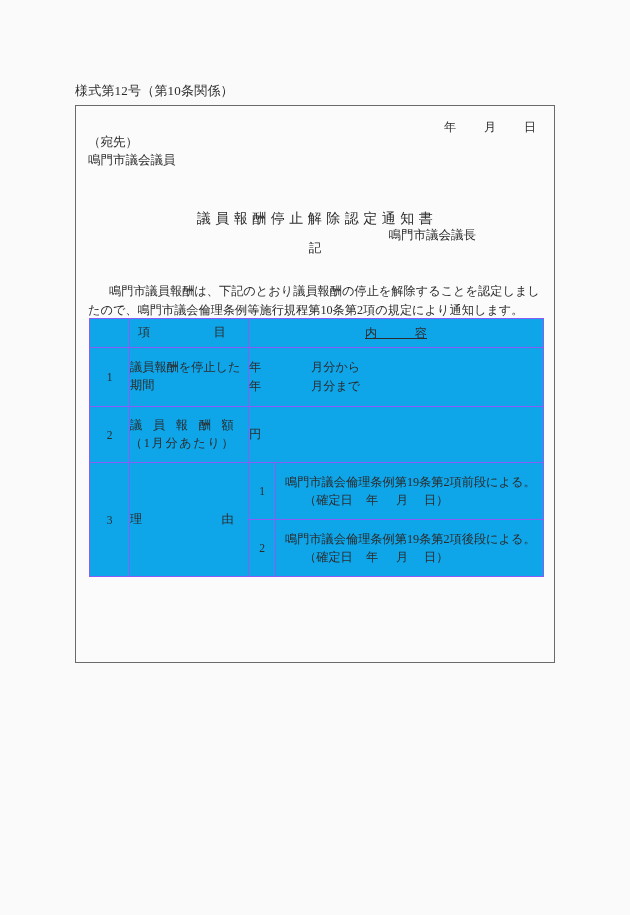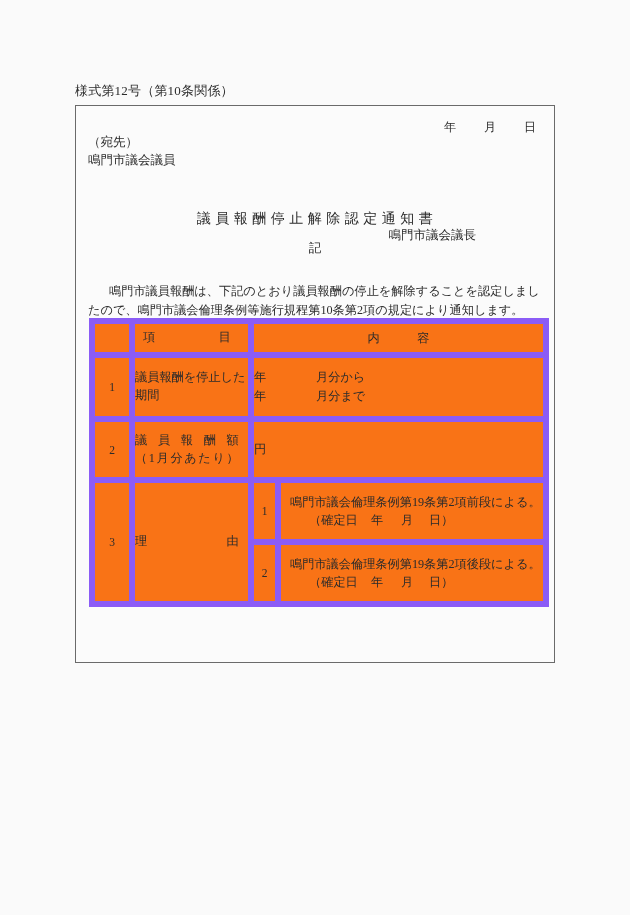--- a/index.html
+++ b/index.html
@@ -115,24 +115,24 @@
   table.form-table {
     position: absolute;
     left: 13px;
     top: 212px;
     width: 454px;
     border-collapse: collapse;
     table-layout: fixed;
     font-size: 12.2px;
   }
   table.form-table td {
-    border: 6px solid #8b5cf6;
+    border: 1px solid #8b5cf6;
     padding: 0;
     vertical-align: middle;
-    background: #f97316;
+    background: #0ea5e9;
   }
 
   .col-no     { width: 40px; }
   .col-item   { width: 119px; }
   .col-subno  { width: 27px; }
   .col-body   { width: 268px; }
 
   .cell-no {
     text-align: center;
     font-size: 11.5px;
@@ -186,20 +186,21 @@
   }
   .sp-wrap-hdr-item {
     display: block;
     width: 88px;
     margin: 0 auto 0 8px;
   }
   .sp-wrap-hdr-content {
     display: block;
     width: 62px;
     margin: 0 auto;
+    text-decoration: underline;
   }
   .sp-wrap-item {
     display: block;
     width: 104px;
   }
   .sp-wrap-item-narrow {
     display: block;
     width: 104px;
   }
 </style>

